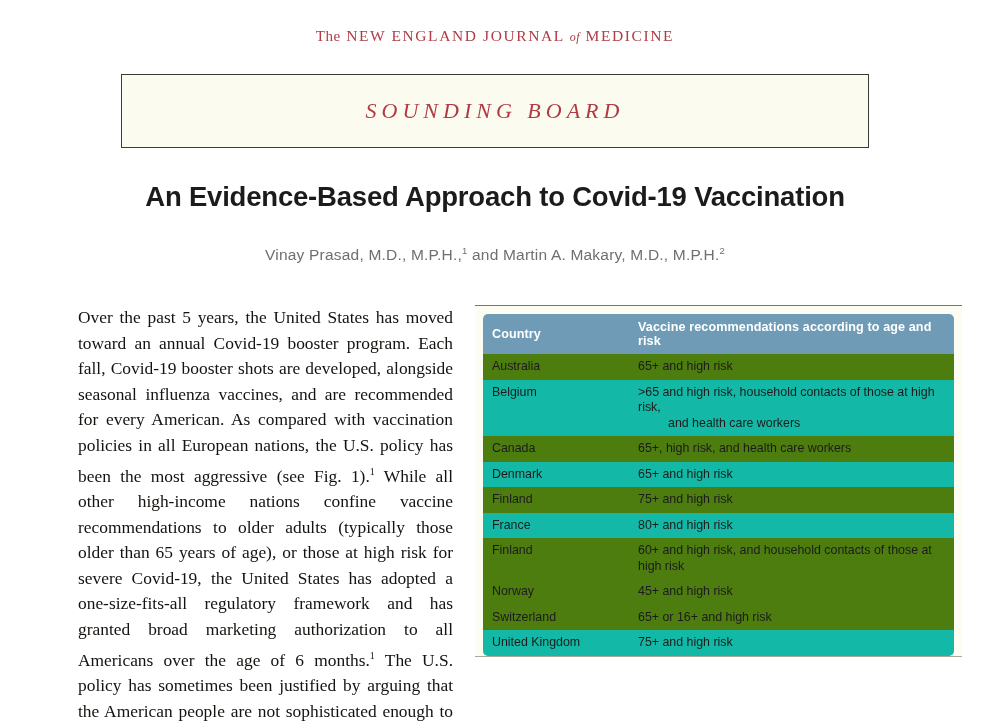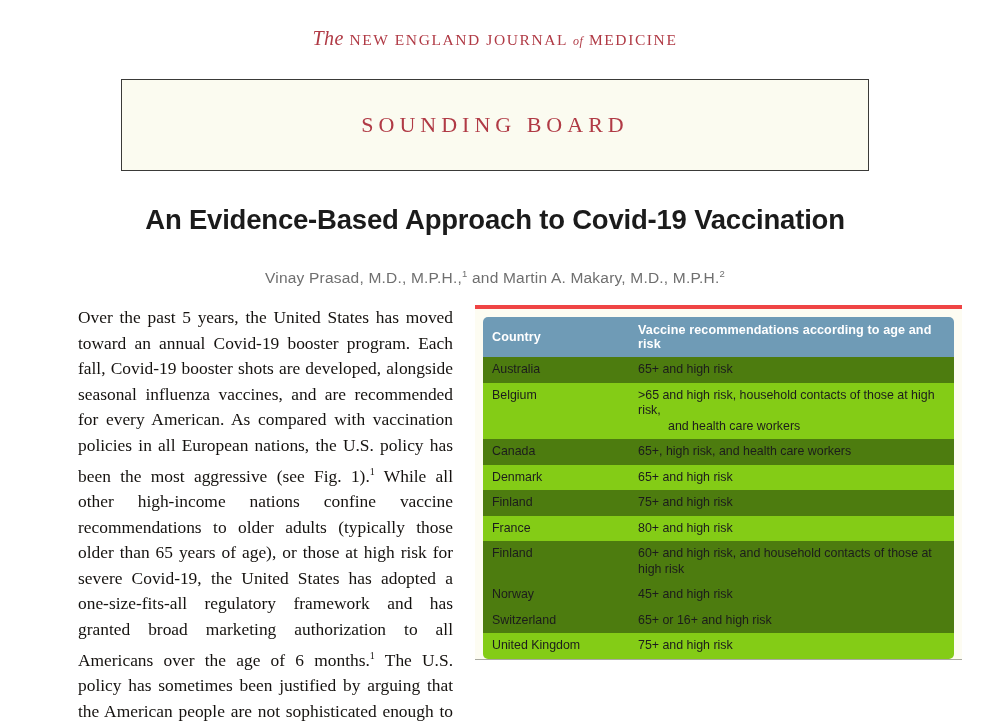--- a/index.html
+++ b/index.html
@@ -18,41 +18,41 @@
   
   .masthead {
     text-align: center;
     padding-top: 27px;
     color: #b03a45;
     font-family: "Liberation Serif", serif;
     font-size: 15.5px;
     letter-spacing: 1.6px;
   }
   .masthead .the {
-    font-style: italic;
     letter-spacing: 0.5px;
-    font-size: 20px;
+    font-size: 15px;
   }
   .masthead .of {
     font-style: italic;
     letter-spacing: 0.5px;
     font-size: 12px;
   }
 
   
   .banner-wrap {
     margin: 29px auto 0 auto;
     width: 748px;
     border: 1.5px solid #3a3a38;
     background: #fbfbf0;
-    height: 92px;
+    height: 74px;
     box-sizing: border-box;
     display: flex;
     align-items: center;
     justify-content: center;
+    font-style: italic;
   }
   .banner-text {
     color: #b03a45;
     font-family: "Liberation Serif", serif;
     font-size: 22px;
     letter-spacing: 5px;
     font-weight: normal;
   }
 
   
@@ -107,21 +107,21 @@
     vertical-align: super;
   }
 
   
   .col-right {
     margin-left: 22px;
     width: 493px;
   }
   .figure-box {
     background: #fdfcf2;
-    border-top: 4px solid #ef4444;
+    border-top: 1px solid #ef4444;
     border-bottom: 1px solid #a9a9a0;
     width: 487px;
     box-sizing: border-box;
     padding: 8px 8px 0 8px;
   }
   table.vax {
     border-collapse: collapse;
     width: 100%;
     font-family: "Liberation Sans", sans-serif;
     table-layout: fixed;
@@ -138,21 +138,21 @@
   table.vax th.c-country { width: 131px; border-radius: 5px 0 0 0; }
   table.vax th.c-rec { border-radius: 0 5px 0 0; }
   table.vax td {
     font-size: 12.4px;
     color: #1c1c1c;
     padding: 5px 4px 5px 9px;
     vertical-align: top;
     line-height: 15.5px;
   }
   table.vax tr.odd td { background: #4d7c0f; }
-  table.vax tr.even td { background: #84cc16; }
+  table.vax tr.even td { background: #14b8a6; }
   table.vax tr:last-child td.first { border-radius: 0 0 0 5px; }
   table.vax tr:last-child td.last { border-radius: 0 0 5px 0; }
   td.wrap-indent .cont {
     display: block;
     padding-left: 30px;
   }
 </style>
 </head>
 <body>
 

